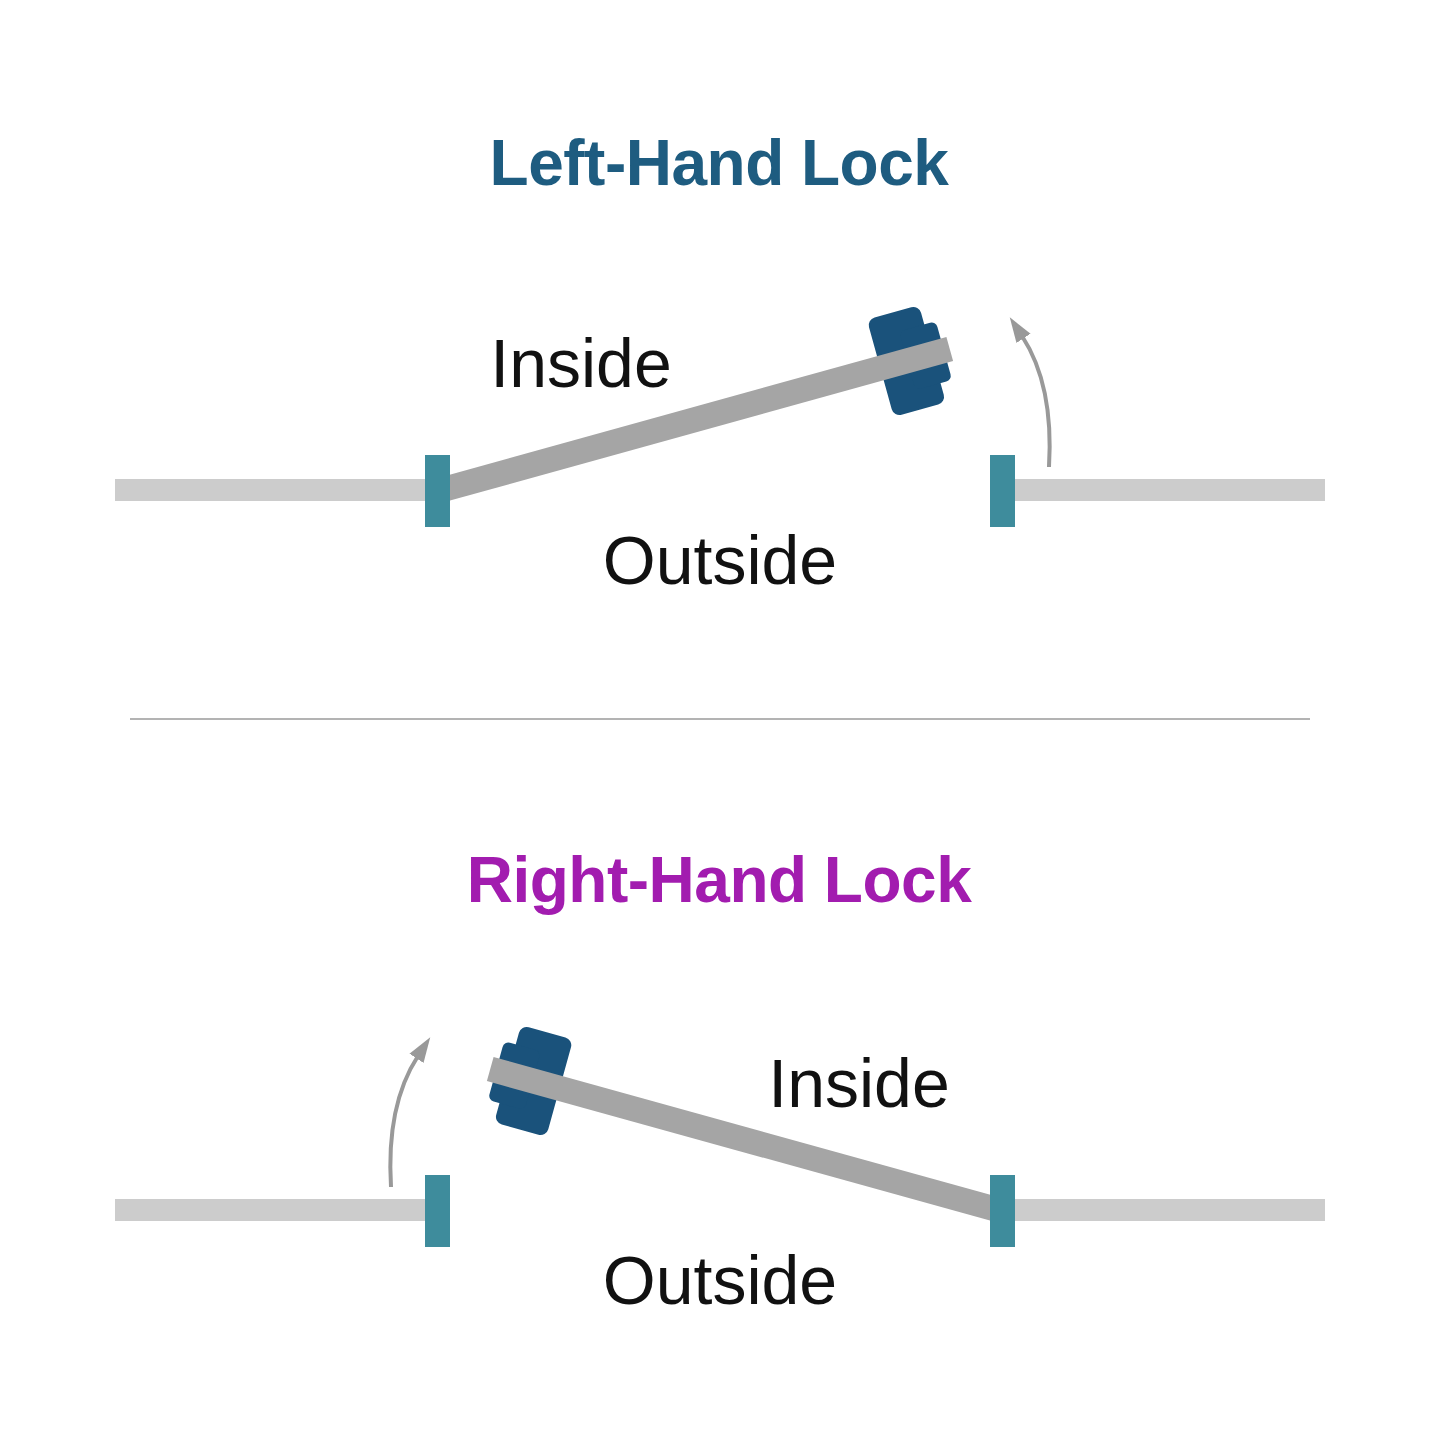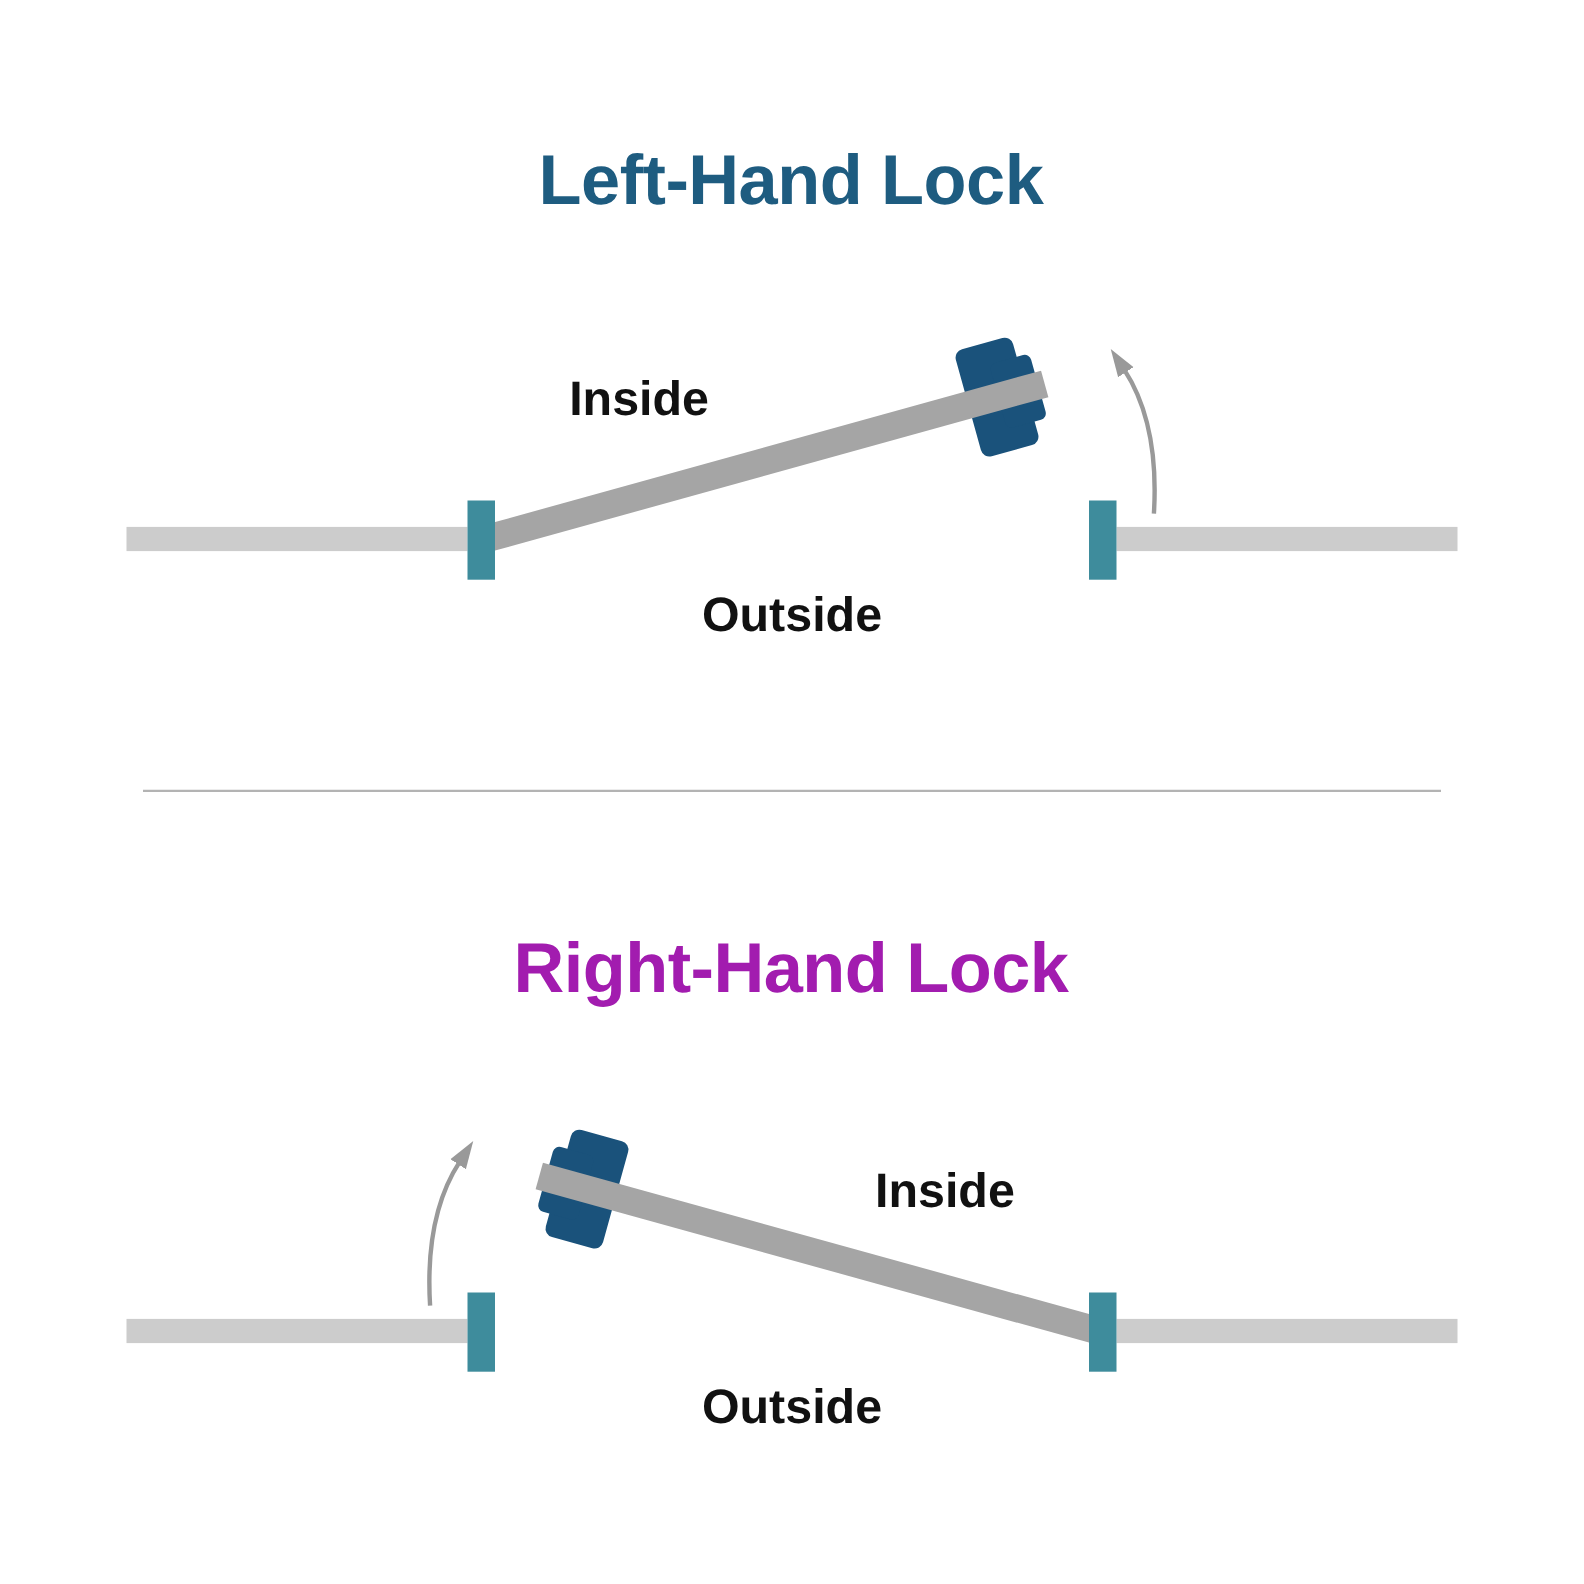--- a/index.html
+++ b/index.html
@@ -20,22 +20,22 @@
     font-size: 64px;
     font-weight: bold;
     letter-spacing: -0.5px;
     line-height: 1;
     transform: translateY(-50%);
     white-space: nowrap;
   }
   .side-label {
     position: absolute;
     transform: translate(-50%, -50%);
-    font-size: 44px;
-    font-weight: 700;
+    font-size: 68px;
+    font-weight: 400;
     line-height: 1;
     white-space: nowrap;
   }
   #title-1 { top: 163px; }
   #title-2 { top: 880px; }
   #inside-1  { left: 581px;  top: 363px; }
   #outside-1 { left: 720px;  top: 560px; }
   #inside-2  { left: 859px;  top: 1083px; }
   #outside-2 { left: 720px;  top: 1280px; }
 </style>

